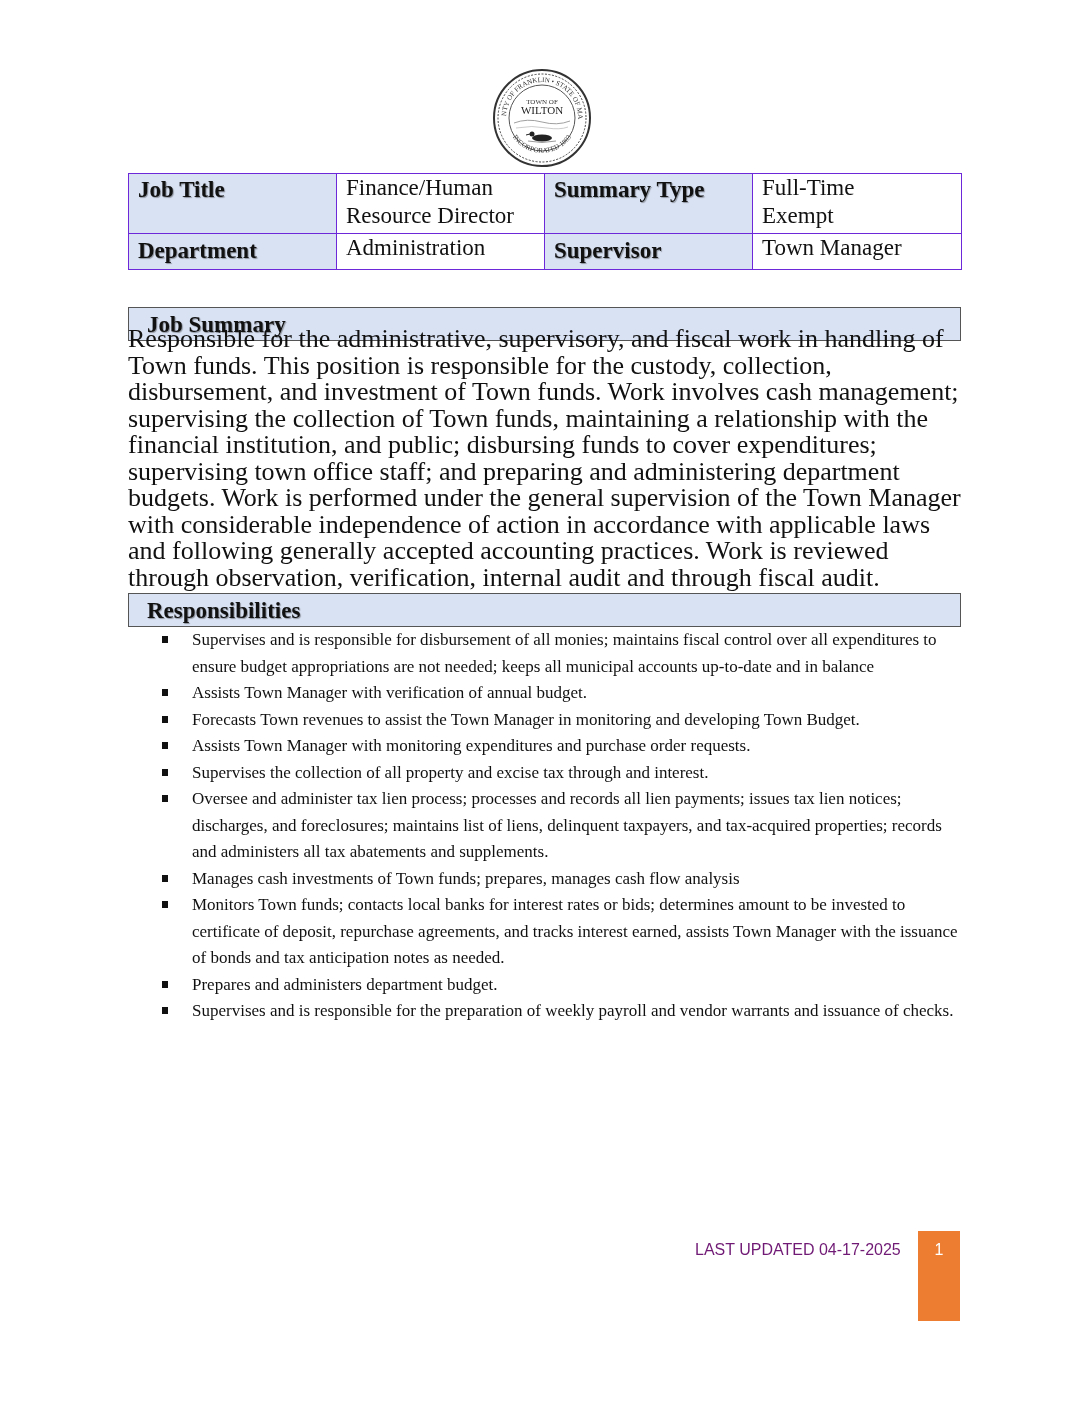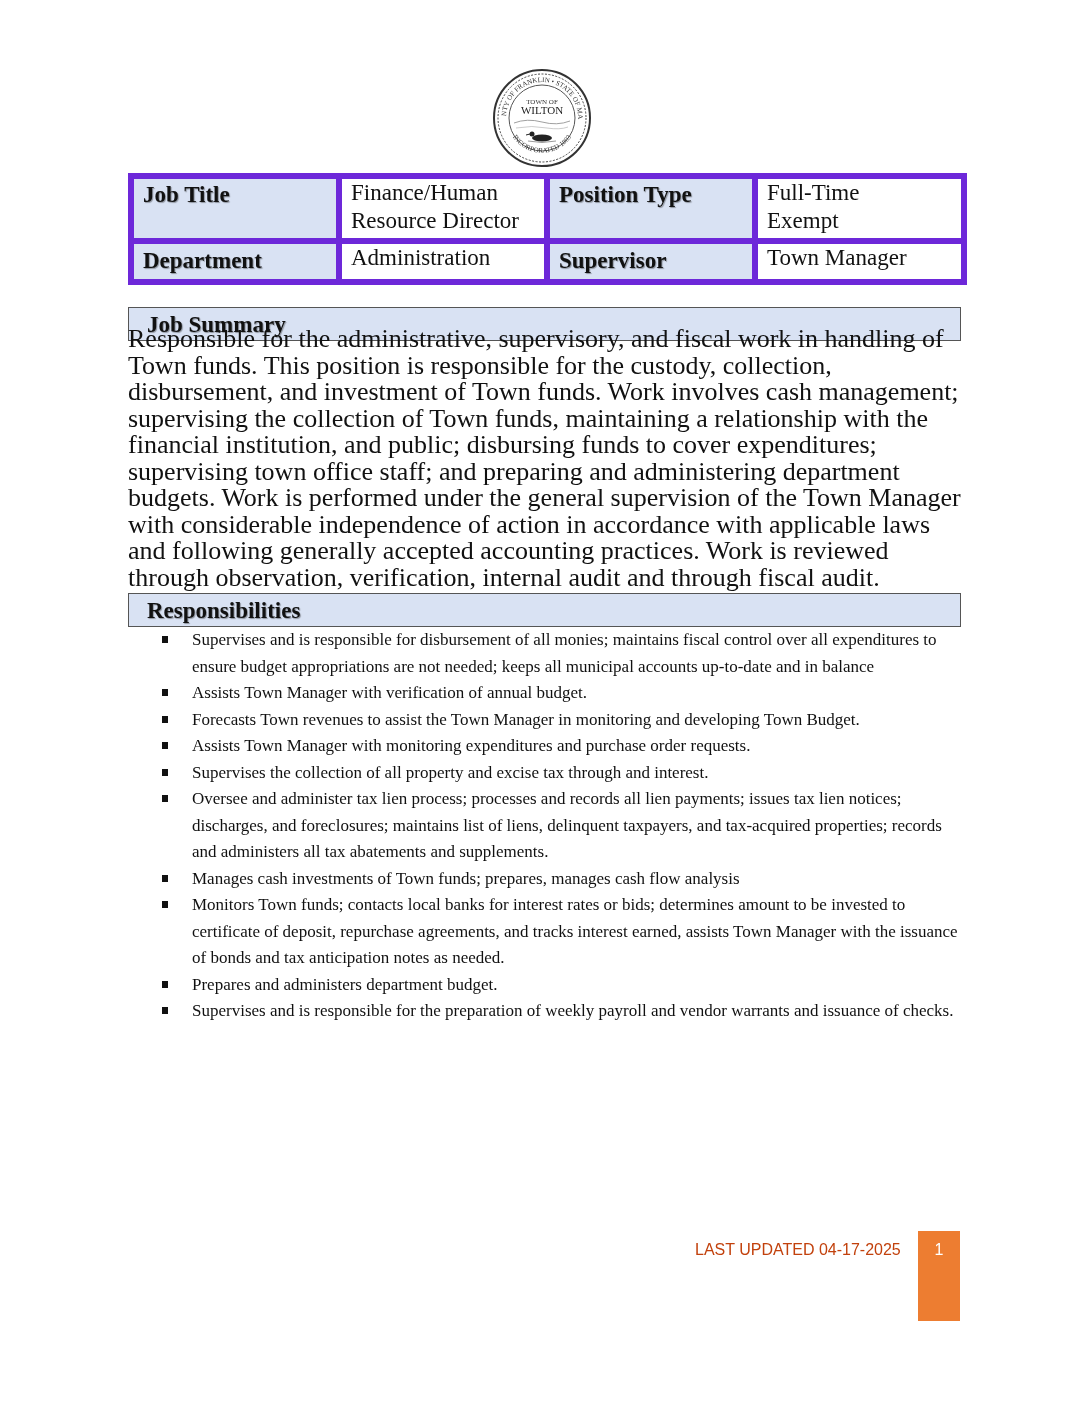--- a/index.html
+++ b/index.html
@@ -1,42 +1,42 @@
 <!DOCTYPE html>
 <html><head>
   <meta charset="utf-8">
   <style>
     html, body { margin: 0; padding: 0; background: #ffffff; }
     body { width: 1088px; height: 1408px; position: relative; overflow: hidden;
            font-family: "Liberation Serif", "DejaVu Serif", serif; color: #111; }
     .seal { position: absolute; left: 492px; top: 68px; width: 100px; height: 100px; }
     .info-table { position: absolute; left: 128px; top: 173px; width: 833px;
                   border-collapse: collapse; table-layout: fixed; }
-    .info-table td { border: 6px solid #6d28d9; vertical-align: top; padding: 0 8px; }
+    .info-table td { border: 1px solid #6d28d9; vertical-align: top; padding: 0 8px; }
     .info-table td.lbl { background: #d9e2f3; font-weight: bold; font-size: 23px;
                          text-shadow: 1px 1px 1px rgba(0,0,0,0.35); padding-left: 9px; }
     .info-table td.val { font-size: 23px; line-height: 28px; padding-left: 9px; }
     .r1 td { height: 56px; }
     .r1 td.lbl { padding-top: 3px; }
     .r2 td { height: 32px; }
     .r2 td.lbl { padding-top: 3px; line-height: 28px; }
     .r2 td.val { padding-top: 0; }
     .section-head { position: absolute; left: 128px; width: 831px; height: 32px;
                     background: #d9e2f3; border: 1px solid #555;
                     font-weight: bold; font-size: 23px; line-height: 34px; padding-left: 0;
                     text-shadow: 1px 1px 1px rgba(0,0,0,0.35); }
     .section-head span { padding-left: 18px; }
     .summary { position: absolute; left: 128px; top: 326px; width: 835px;
                font-size: 26px; line-height: 26.5px; margin: 0; }
     .resp-list { position: absolute; left: 128px; top: 627px; width: 840px;
                  margin: 0; padding: 0; list-style: none; font-size: 17px; line-height: 26.5px; }
     .resp-list li { position: relative; padding-left: 64px; }
     .resp-list li .bullet { position: absolute; left: 34px; top: 9px; width: 6px; height: 7px; background: #111; }
     .footer-text { position: absolute; left: 695px; top: 1241px;
-                   font-family: "Liberation Sans", "DejaVu Sans", sans-serif; font-size: 16px; color: #c2410c; }
+                   font-family: "Liberation Sans", "DejaVu Sans", sans-serif; font-size: 16px; color: #701a75; }
     .page-box { position: absolute; left: 918px; top: 1231px; width: 42px; height: 90px;
                 background: #ed7d31; color: #fff;
                 font-family: "Liberation Sans", "DejaVu Sans", sans-serif; font-size: 16px;
                 text-align: center; padding-top: 10px; box-sizing: border-box; }
   </style>
 </head>
 <body>
 
 <div class="seal">
   <svg width="100" height="100" viewBox="0 0 100 100">
@@ -69,21 +69,21 @@
       <col style="width:208px">
       <col style="width:209px">
   </colgroup>
   <tbody>
       <tr class="r1">
     <td class="lbl">Job Title</td>
     <td class="val">
       <div>Finance/Human</div>
       <div>Resource Director</div>
     </td>
-    <td class="lbl">Position Type</td>
+    <td class="lbl">Summary Type</td>
     <td class="val">
       <div>Full-Time</div>
       <div>Exempt</div>
     </td>
   </tr>
   <tr class="r2">
     <td class="lbl">Department</td>
     <td class="val">Administration</td>
     <td class="lbl">Supervisor</td>
     <td class="val">Town Manager</td>

